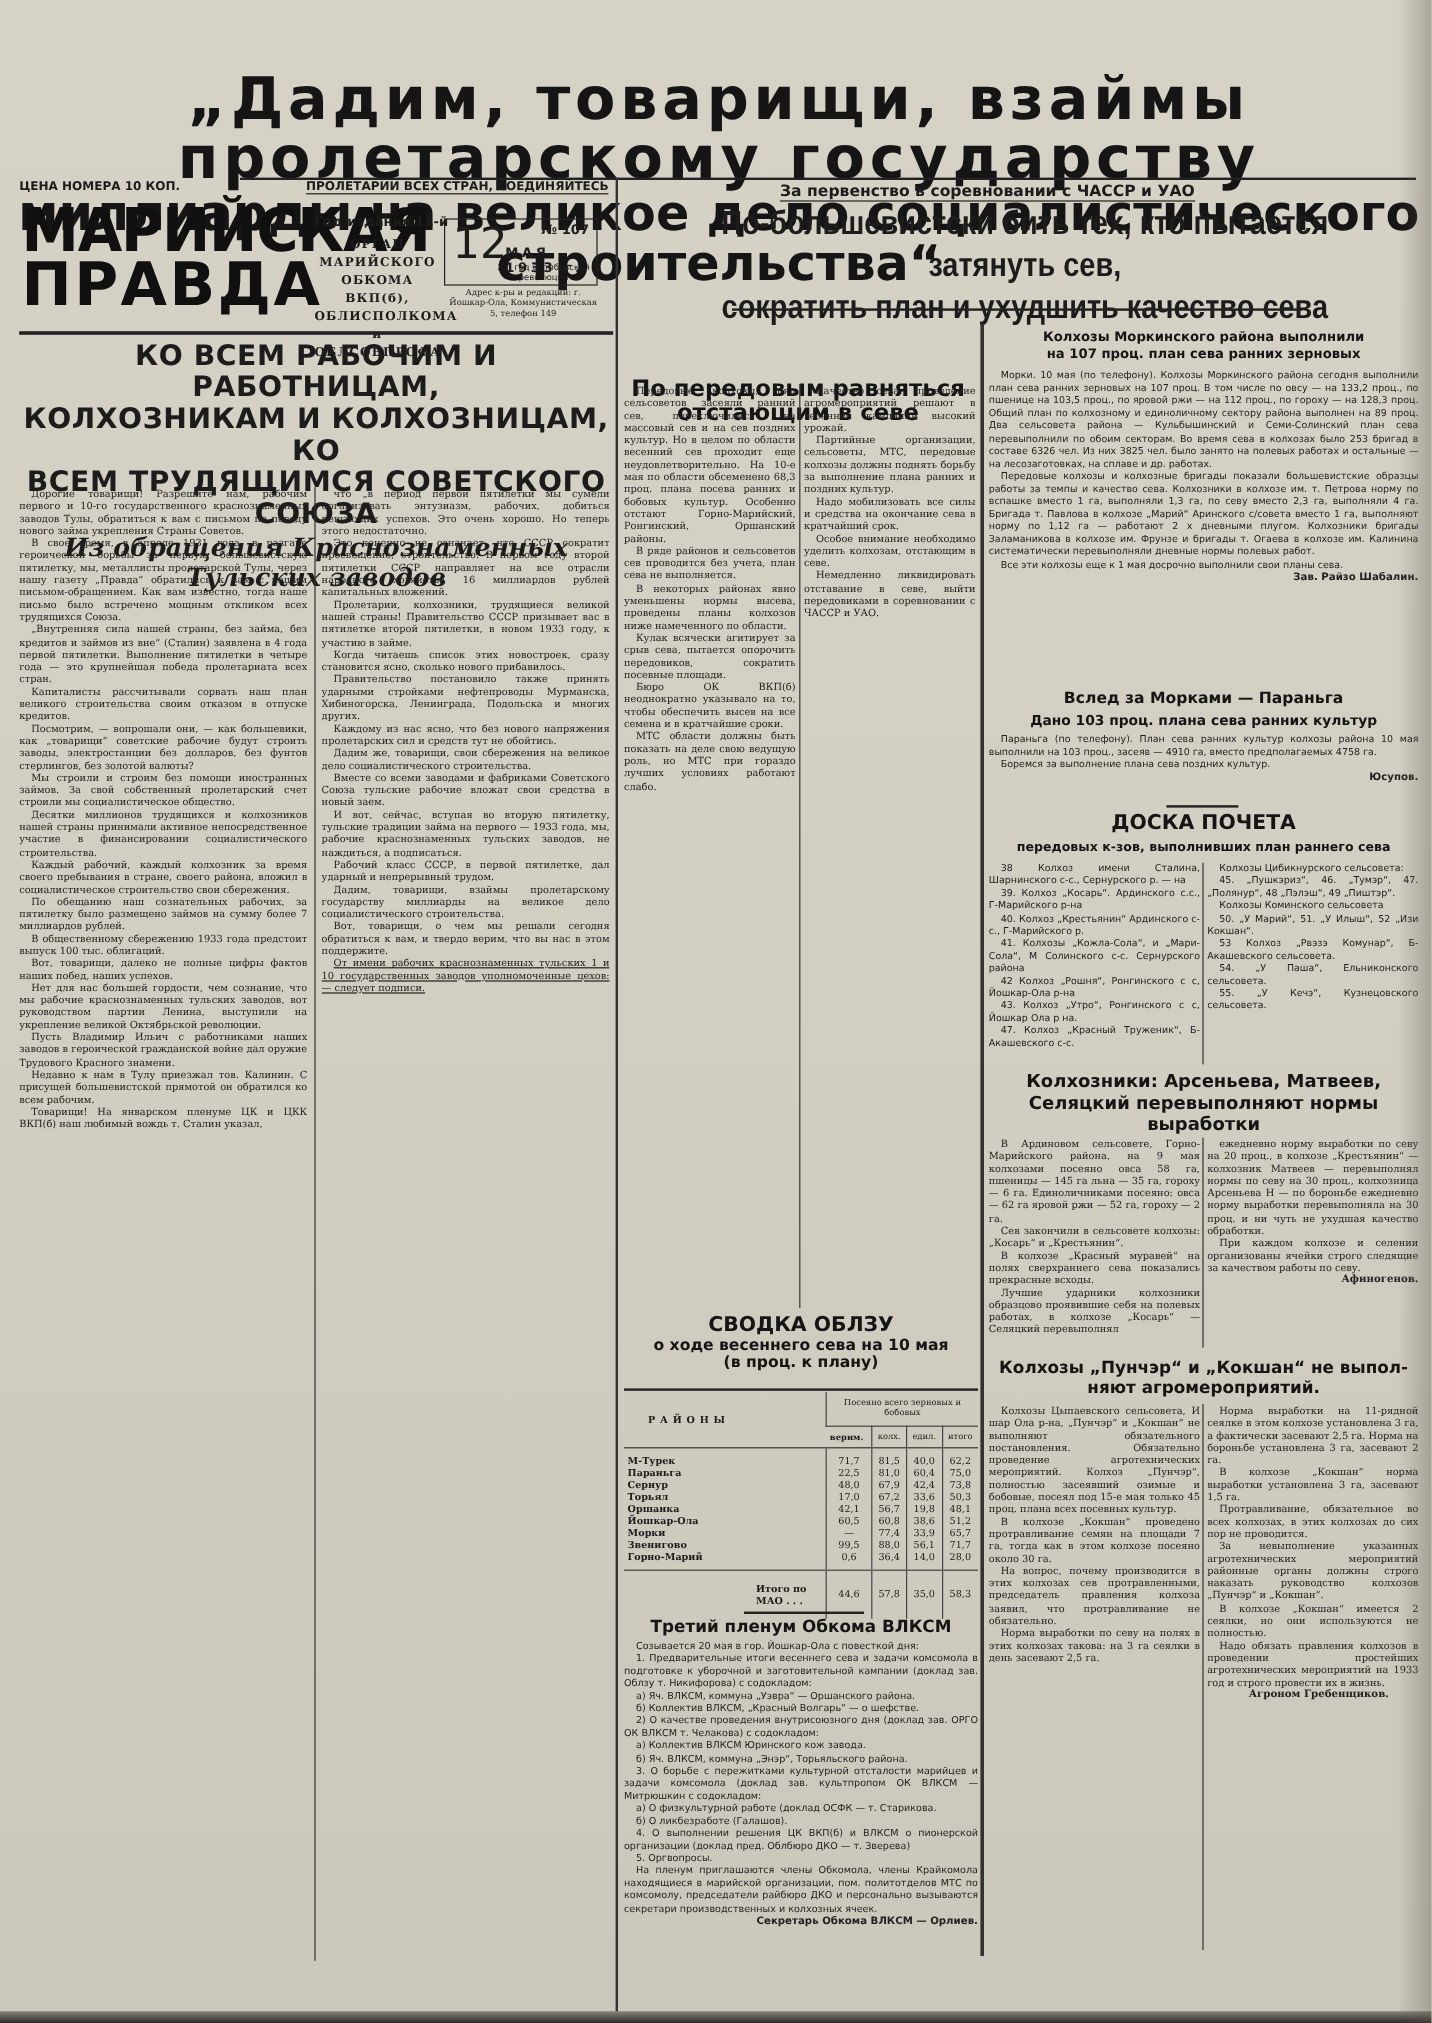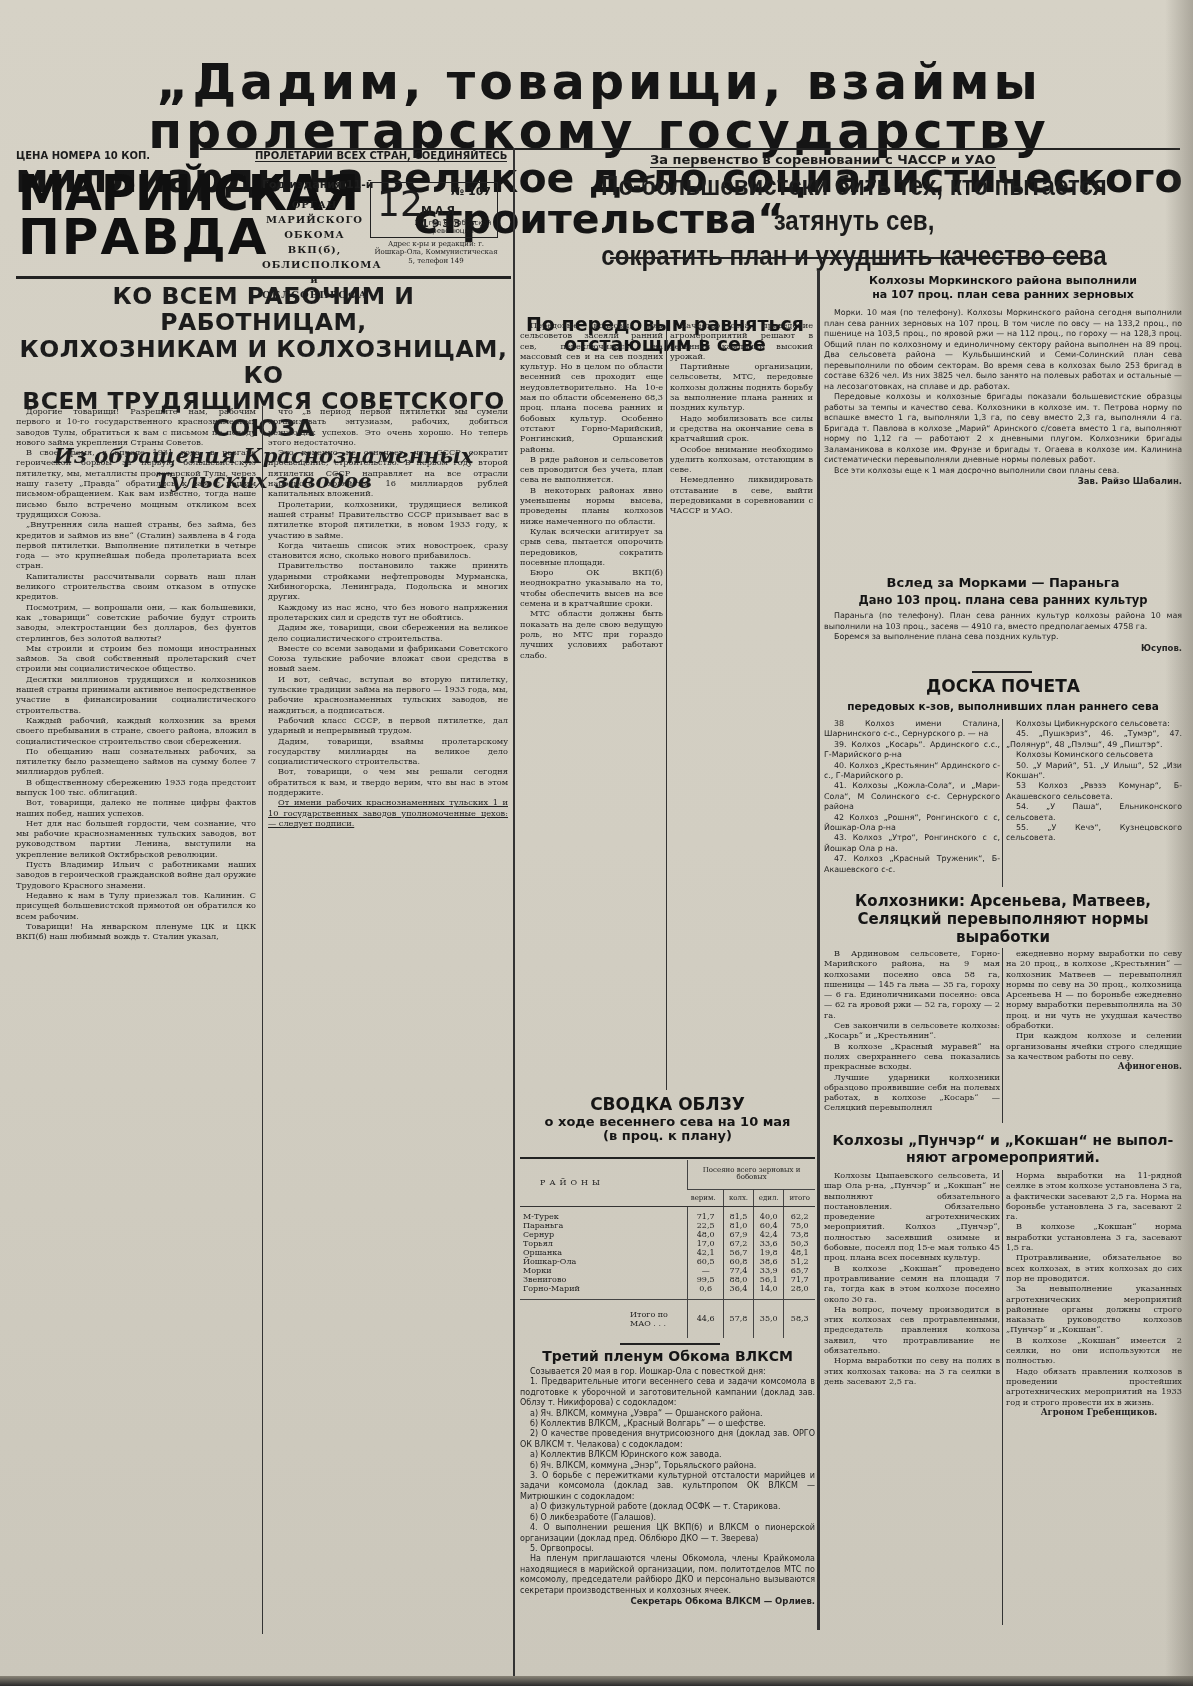--- a/index.html
+++ b/index.html
@@ -70,21 +70,21 @@
     overflow: hidden;
   }
   .col-text p { text-indent: 10px; }
   .vrule { background: #333; width: 1.5px; }
 
   .sec-title { text-align: center; font-family: "DejaVu Sans", sans-serif; font-weight: bold; color: #151515; }
   .sig { text-align: right; font-weight: bold; font-size: 8.5px; }
 
   table.svodka { border-collapse: collapse; font-size: 8px; width: 100%; }
   table.svodka td, table.svodka th { border-left: 1px solid #444; padding: 0 3px; text-align: center; font-weight: normal; }
-  table.svodka td:first-child, table.svodka th:first-child { border-left: none; text-align: left; }
+  table.svodka td:first-child, table.svodka th:first-child { border-left: none; text-align: left; font-weight: bold; }
 </style>
 </head>
 <body>
 
 <div class="page">
 
   <div class="abs banner">
     <div class="l1">„Дадим, товарищи, взаймы пролетарскому государству</div>
     <div class="l2">миллиарды на великое дело социалистического строительства“</div>
   </div>

